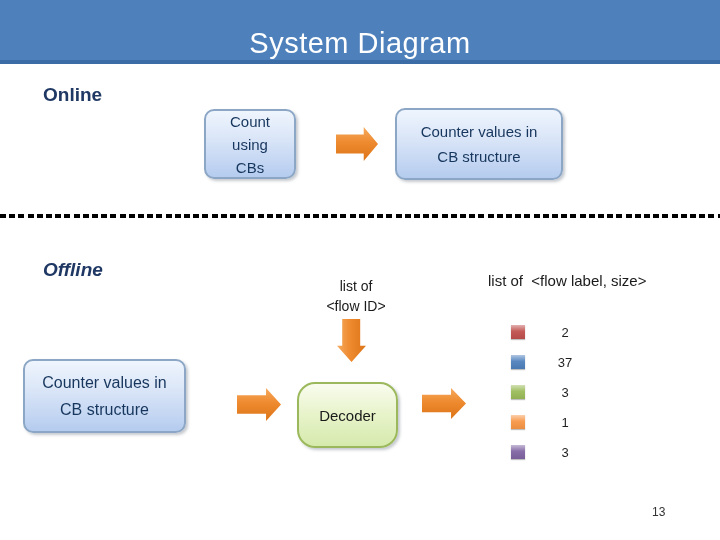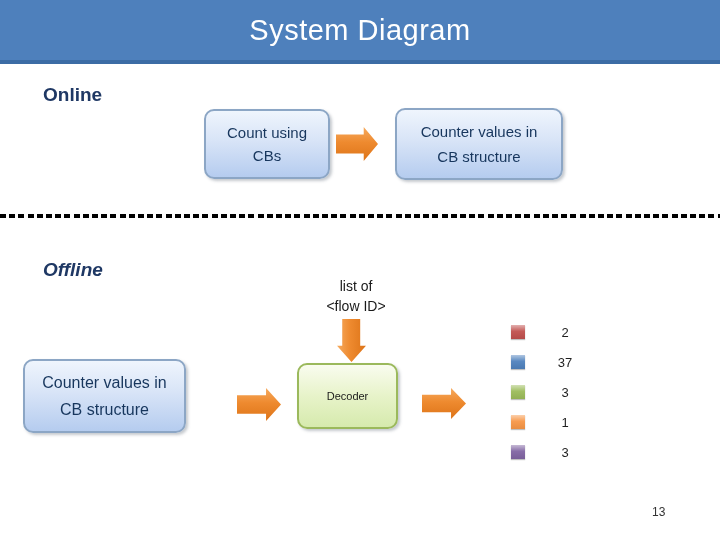--- a/index.html
+++ b/index.html
@@ -6,21 +6,21 @@
   body{
     width:720px;height:540px;position:relative;background:#ffffff;
     font-family:"Liberation Sans", sans-serif;overflow:hidden;
   }
   .slide{position:absolute;inset:0;}
 
   
   .title-bar{
     position:absolute;left:0;top:0;width:720px;height:60px;
     background:#4E80BC;border-bottom:4px solid #3C6CA5;
-    display:flex;align-items:center;justify-content:center;
+    display:flex;align-items:flex-end;justify-content:center;
   }
   .title-bar h1{
     margin:0;color:#ffffff;font-size:29px;font-weight:400;letter-spacing:.5px;
   }
 
   
   .section-label{
     position:absolute;color:#1F3864;font-size:19px;font-weight:700;
   }
   .online-label{left:43px;top:84px;}
@@ -29,28 +29,28 @@
   
   .pbox{
     position:absolute;border-radius:10px;display:flex;align-items:center;
     justify-content:center;text-align:center;
     box-shadow:2px 2px 3px rgba(90,100,115,.35);
   }
   .pbox-blue{
     background:linear-gradient(180deg,#EFF5FD 0%,#D8E4F7 45%,#B5CCEF 100%);
     border:2px solid #8CA6C5;color:#17365D;
   }
-  .box-count{left:204px;top:109px;width:126px;height:70px;font-size:15px;line-height:23px;padding:0 16px;box-sizing:border-box;}
+  .box-count{left:204px;top:109px;width:92px;height:70px;font-size:15px;line-height:23px;padding:0 16px;box-sizing:border-box;}
   .box-cb-top{left:395px;top:108px;width:168px;height:72px;font-size:15px;line-height:25px;padding:0 21px;box-sizing:border-box;}
   .box-cb-bottom{left:23px;top:359px;width:163px;height:74px;font-size:16px;line-height:27px;padding:0 13px;box-sizing:border-box;}
   .pbox-green{
     background:linear-gradient(180deg,#F9FCEF 0%,#E7F3C9 50%,#D6EAAD 100%);
     border:2px solid #9BB95C;color:#1a1a1a;
   }
-  .box-decoder{left:297px;top:363px;width:97px;height:62px;font-size:11px;}
+  .box-decoder{left:297px;top:382px;width:97px;height:62px;font-size:15px;border-radius:18px;}
 
   
   .arrow-right{
     position:absolute;
     background:linear-gradient(180deg,#F6AA5E 0%,#EE8A2F 45%,#DD7418 100%);
     clip-path:polygon(0 22%,66% 22%,66% 0,100% 50%,66% 100%,66% 78%,0 78%);
   }
   .arrow-a1{left:336px;top:127px;width:42px;height:34px;}
   .arrow-a2{left:237px;top:388px;width:44px;height:33px;}
   .arrow-a3{left:422px;top:388px;width:44px;height:31px;}
@@ -109,20 +109,21 @@
   <div class="pbox pbox-blue box-cb-top">Counter values in CB structure</div>
 
   <div class="dashed-divider"></div>
 
   <div class="section-label offline-label">Offline</div>
 
   <div class="flow-id-text">
     <span>list of</span><br>
     <span>&lt;flow ID&gt;</span>
   </div>
+  <div class="flow-label-text">list of  &lt;flow label, size&gt;</div>
 
   <div class="arrow-down"></div>
 
   <div class="pbox pbox-blue box-cb-bottom">Counter values in CB structure</div>
   <div class="arrow-right arrow-a2"></div>
   <div class="pbox pbox-green box-decoder">Decoder</div>
   <div class="arrow-right arrow-a3"></div>
 
   <div class="legend">
     <div class="legend-row">

